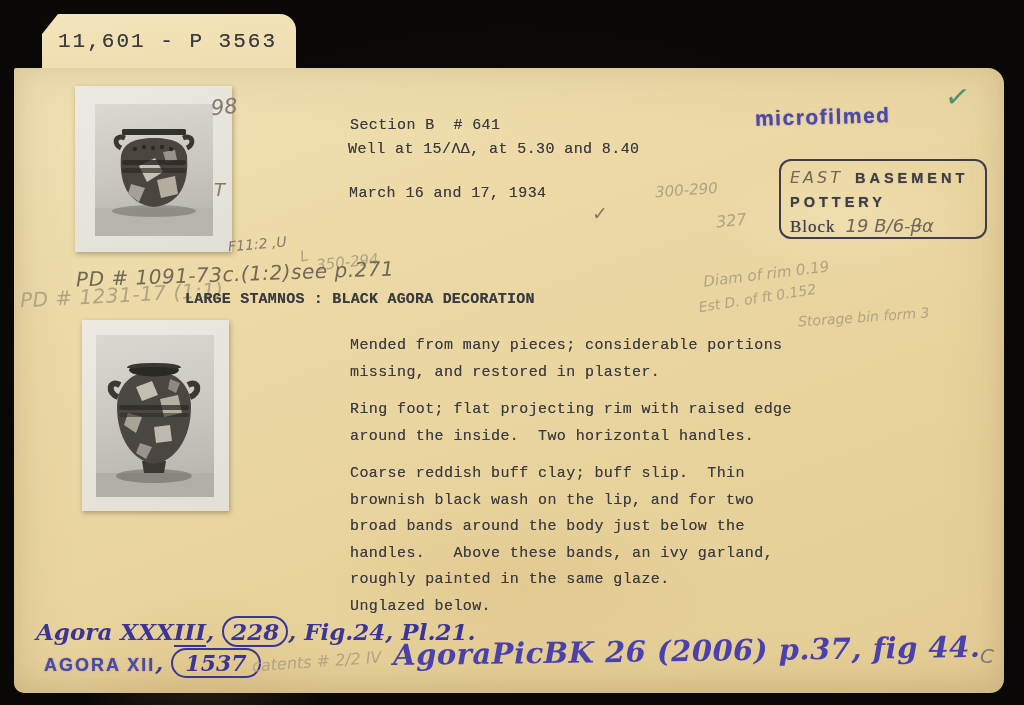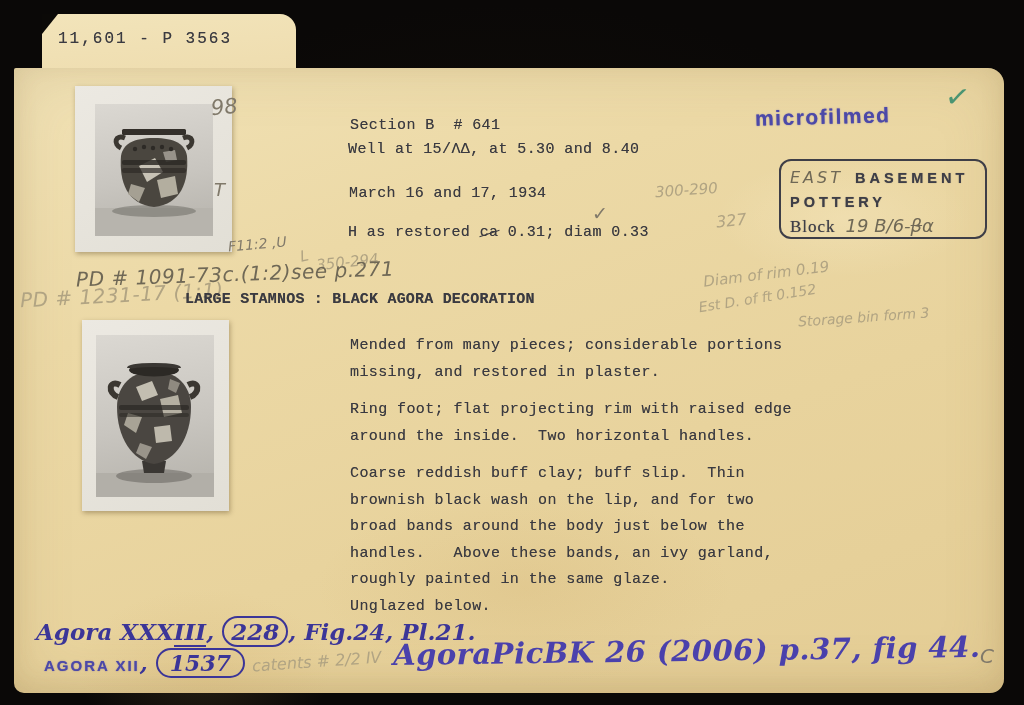--- a/index.html
+++ b/index.html
@@ -92,21 +92,21 @@
 <div class="scan">
 
   <div class="tab"></div>
   <div class="tab-cut"></div>
   <div class="card">
     <div class="stain s1"></div>
     <div class="stain s2"></div>
     <div class="stain s3"></div>
   </div>
 
-  <div class="typed" style="left:58px;top:30px;font-size:16px;letter-spacing:2px;">11,601 - P 3563</div>
+  <div class="typed" style="left:58px;top:30px;font-size:21px;letter-spacing:2px;">11,601 - P 3563</div>
 
   <div class="photo" style="left:75px;top:86px;width:157px;height:166px;">
     <div class="img" style="left:20px;top:18px;width:118px;height:132px;">
       <svg width="118" height="132" viewBox="0 0 118 132">
         <rect x="0" y="104" width="118" height="28" fill="#b7b4ad"></rect>
         <ellipse cx="59" cy="107" rx="42" ry="6" fill="rgba(40,38,34,.28)"></ellipse>
         <path d="M26 52 C24 78 32 100 59 103 C86 100 94 78 92 52 C90 40 80 34 59 34 C38 34 28 40 26 52 Z" fill="#4a463f"></path>
         <path d="M44 62 L60 54 L68 68 L52 78 Z" fill="#c7c2b5"></path>
         <path d="M62 76 L80 72 L83 90 L66 94 Z" fill="#b3ae9f"></path>
         <path d="M36 80 L50 84 L44 98 L33 90 Z" fill="#a5a093"></path>
@@ -134,21 +134,20 @@
 
   <div class="stampbox">
     <div class="row"><span class="hand">EAST</span><span class="stamp-letters" style="margin-left:12px;">BASEMENT</span></div>
     <div class="row"><span class="stamp-letters">POTTERY</span></div>
     <div class="row"><span class="blockword">Block</span><span class="blockval" style="margin-left:10px;"><span>19 B/6-</span><span class="struck2">β</span><span>α</span></span></div>
   </div>
 
   <div class="typed" style="left:350px;top:117px;">Section B  # 641</div>
   <div class="typed" style="left:348px;top:141px;">Well at 15/ΛΔ, at 5.30 and 8.40</div>
   <div class="typed" style="left:349px;top:185px;">March 16 and 17, 1934</div>
-  <div class="typed" style="left:348px;top:224px;"><span>H as restored </span><span class="struck">ca</span><span> 0.31; diam 0.33</span></div>
 
   <div class="pencil faint" style="left:655px;top:181px;font-size:15px;transform:rotate(-4deg);">300-290</div>
   <div class="pencil" style="left:592px;top:202px;font-size:19px;">✓</div>
   <div class="pencil faint" style="left:716px;top:211px;font-size:16px;transform:rotate(-6deg);">327</div>
   <div class="pencil" style="left:228px;top:236px;font-size:14px;transform:rotate(-5deg);">F11:2 ,U</div>
   <div class="pencil faint" style="left:300px;top:247px;font-size:15px;transform:rotate(-12deg);">L</div>
   <div class="pencil faint" style="left:316px;top:253px;font-size:15px;transform:rotate(-6deg);">350-294</div>
 
   <div class="pencil" style="left:76px;top:262px;font-size:20px;color:#6f6856;transform:rotate(-2deg);letter-spacing:.5px;">PD # 1091-73c.(1:2)see p.271</div>
   <div class="pencil faint" style="left:20px;top:283px;font-size:20px;transform:rotate(-3deg);letter-spacing:.5px;">PD # 1231-17 (1:1)</div>
@@ -188,21 +187,21 @@
 around the inside.  Two horizontal handles.</div>
   <div class="typed para" style="left:350px;top:461px;">Coarse reddish buff clay; buff slip.  Thin
 brownish black wash on the lip, and for two
 broad bands around the body just below the
 handles.   Above these bands, an ivy garland,
 roughly painted in the same glaze.</div>
   <div class="typed para" style="left:350px;top:594px;">Unglazed below.</div>
 
   <div class="ink" style="left:36px;top:616px;font-size:23px;white-space:pre;"><span>Agora XXX</span><span class="ul">III</span><span>, </span><span class="circle-num">228</span><span>, Fig.24, Pl.21.</span></div>
 
-  <div style="position:absolute;left:44px;top:648px;white-space:pre;"><span class="stampblue" style="position:static;font-size:15px;letter-spacing:2px;">AGORA XII</span><span class="ink" style="position:static;font-size:23px;">, </span><span class="ink circle-num" style="position:static;font-size:22px;padding:0 12px;">1537</span></div>
+  <div style="position:absolute;left:44px;top:648px;white-space:pre;"><span class="stampblue" style="position:static;font-size:18px;letter-spacing:2px;">AGORA XII</span><span class="ink" style="position:static;font-size:23px;">, </span><span class="ink circle-num" style="position:static;font-size:22px;padding:0 12px;">1537</span></div>
 
   <div class="pencil faint" style="left:252px;top:652px;font-size:16px;transform:rotate(-4deg);">catents # 2/2 IV</div>
 
   <div class="ink" style="left:393px;top:634px;font-size:29px;color:#4a41ac;transform:rotate(-.8deg);letter-spacing:.5px;">AgoraPicBK 26 (2006) p.37, fig 44.</div>
 
   <div class="pencil" style="left:980px;top:644px;font-size:20px;">C</div>
 
 </div>
 
 </body></html>

